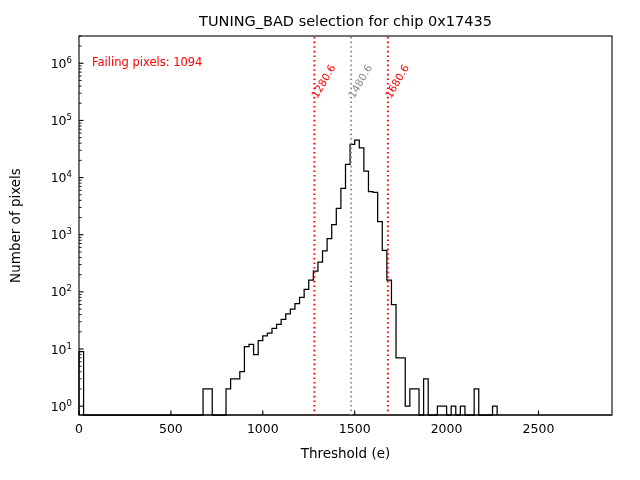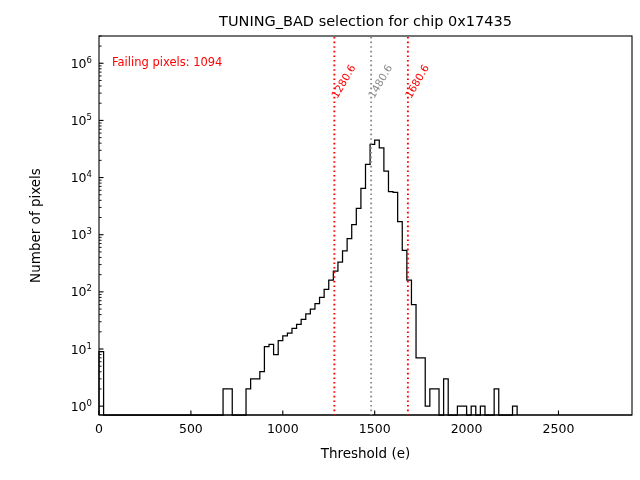--- a/index.html
+++ b/index.html
@@ -1,21 +1,21 @@
 <!DOCTYPE html>
 <html><head>
 <meta charset="utf-8">
 <style>
   html,body{margin:0;padding:0;}
   body{
     width:640px;height:480px;background:#ffffff;
     font-family:"DejaVu Sans","Liberation Sans",sans-serif;
     overflow:hidden;
   }
-  #fig{position:relative;width:552px;height:480px;padding-left:20px;}
+  #fig{position:relative;width:552px;height:480px;}
   svg{display:block;}
   .ttl{font-size:14.5px;fill:#000;}
   .axlbl{font-size:13.5px;fill:#000;}
   .tick{font-size:12.5px;fill:#000;}
   .sup{font-size:8.5px;}
   .ann{font-size:11.5px;fill:#ff0000;}
   .vlbl-red{font-size:10.5px;fill:#ff0000;}
   .vlbl-gray{font-size:10.5px;fill:#8c8c8c;}
 </style>
 </head>

